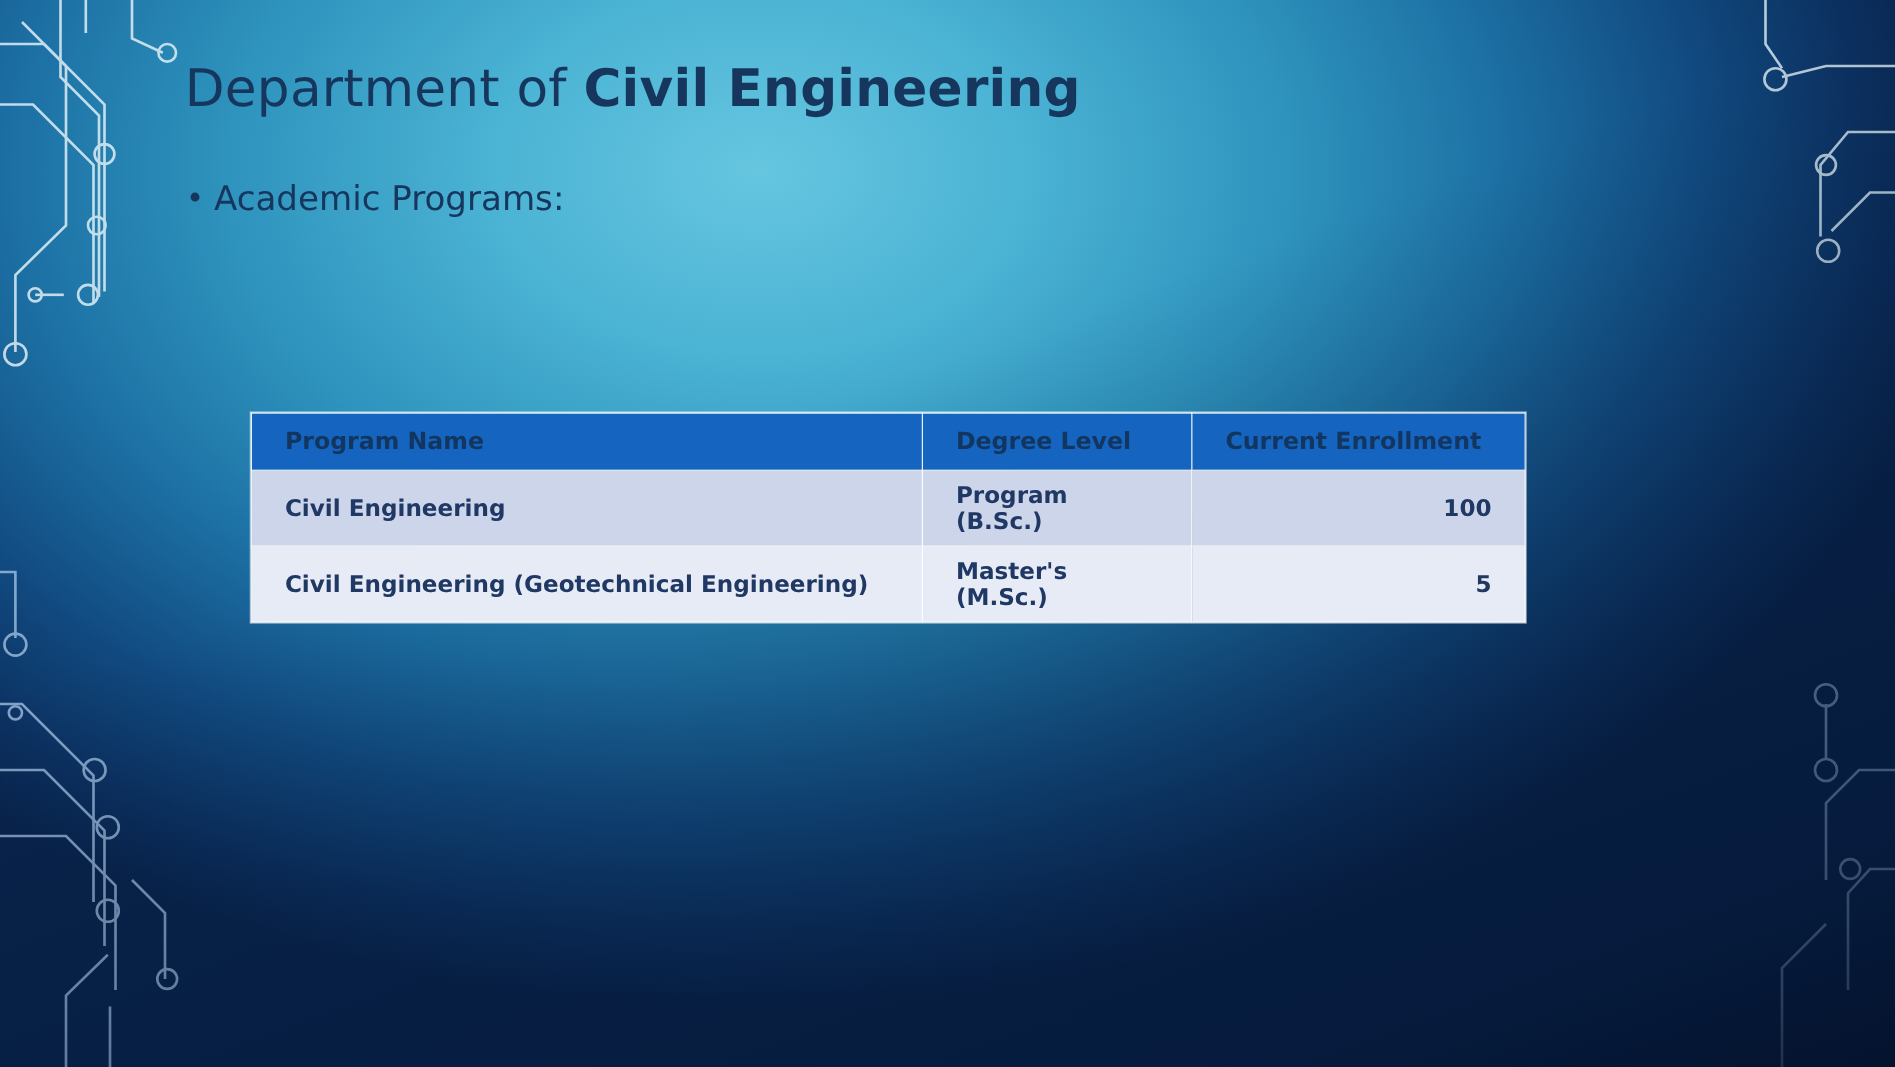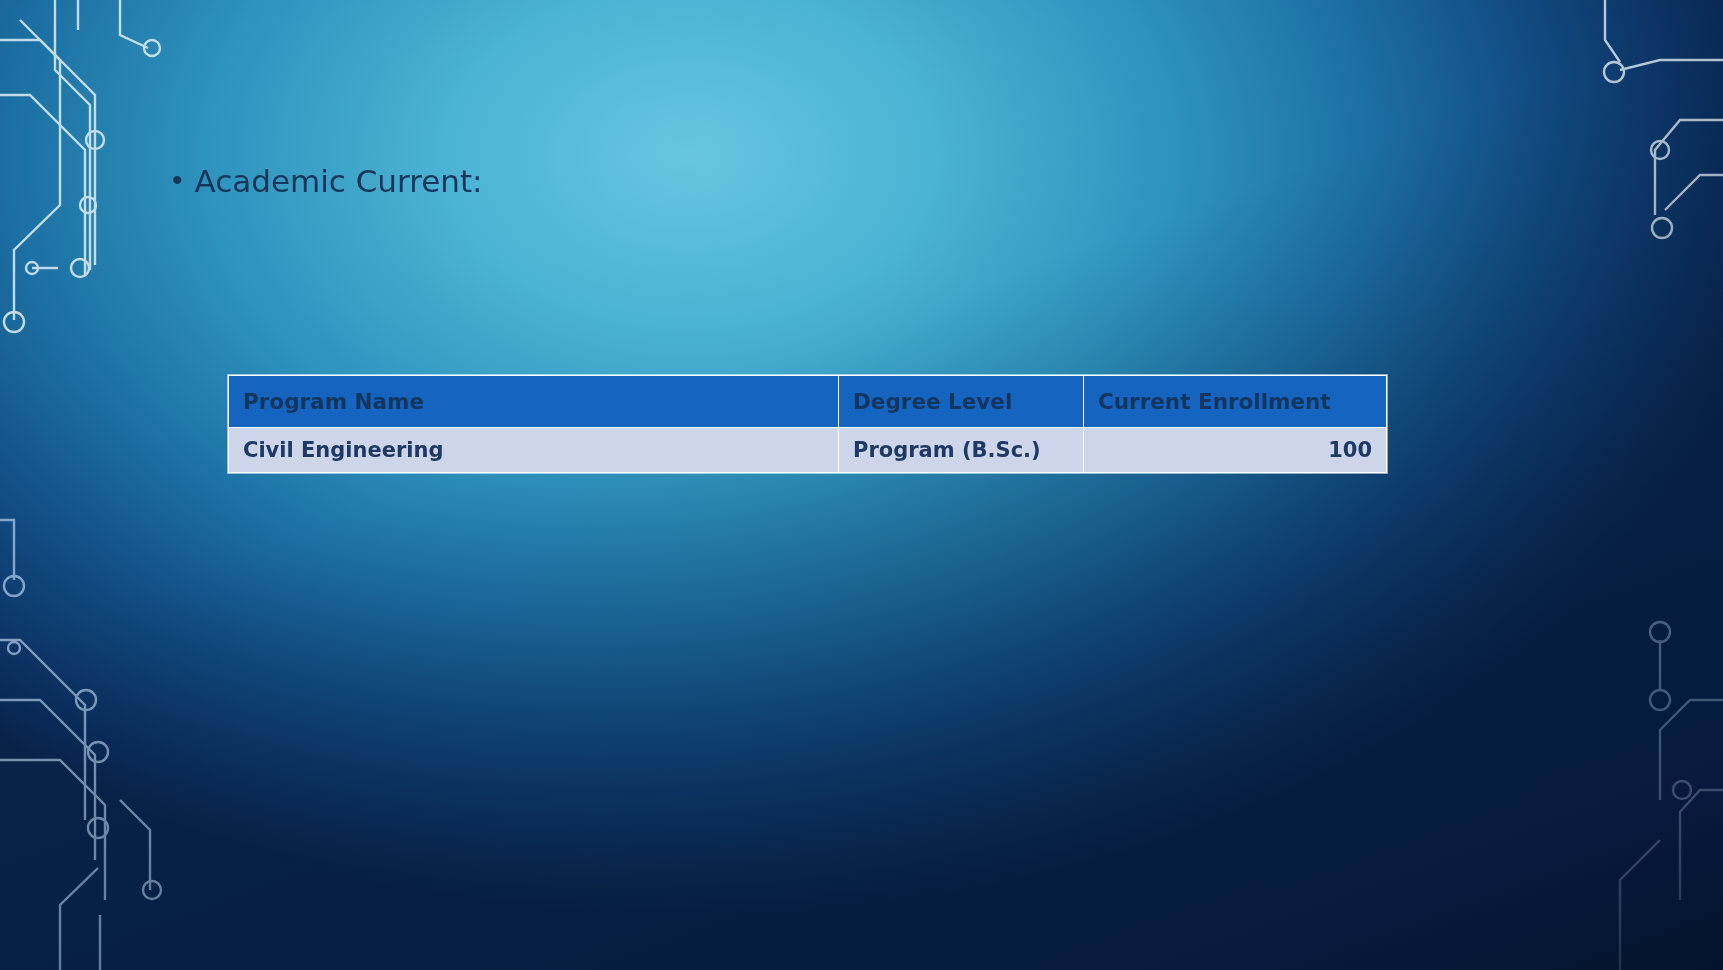--- a/index.html
+++ b/index.html
@@ -95,21 +95,21 @@
     table-layout: fixed;
     box-shadow: 0 0 0 1px rgba(255,255,255,0.55);
   }
   table.programs th,
   table.programs td {
     border: 1px solid #ffffff;
     font-family: "DejaVu Sans", sans-serif;
     font-weight: 700;
     font-size: 21px;
     color: #1f3864;
-    padding: 10px 14px;
+    padding: 10px 30px;
     height: 44px;
     box-sizing: border-box;
   }
   table.programs thead th {
     background: #1565c0;
     color: #12365f;
     text-align: left;
     font-size: 21.5px;
     height: 52px;
   }
@@ -182,39 +182,47 @@
       <path d="M1620 970 L1620 880 L1660 840"></path>
       <path d="M1660 690 L1660 640"></path>
       <circle cx="1660" cy="700" r="10"></circle>
       <circle cx="1682" cy="790" r="9"></circle>
       <circle cx="1660" cy="632" r="10"></circle>
     </g>
   </svg>
 
   <div class="content">
 
+    <div class="title">
+      <span>Department of </span><b>Civil Engineering</b>
+    </div>
 
     <div class="bullet-row">
       <span class="bullet-dot">•</span>
-      <span class="bullet-text">Academic Current:</span>
+      <span class="bullet-text">Academic Programs:</span>
     </div>
 
     <div class="table-wrap">
       <table class="programs">
         <thead>
           <tr>
             <th class="col-name">Program Name</th>
             <th class="col-level">Degree Level</th>
             <th class="col-enroll">Current Enrollment</th>
           </tr>
         </thead>
         <tbody>
           <tr class="row-0">
             <td class="col-name">Civil Engineering</td>
             <td class="col-level">Program (B.Sc.)</td>
             <td class="col-enroll">100</td>
           </tr>
+          <tr class="row-1">
+            <td class="col-name">Civil Engineering (Geotechnical Engineering)</td>
+            <td class="col-level">Master's (M.Sc.)</td>
+            <td class="col-enroll">5</td>
+          </tr>
         </tbody>
       </table>
     </div>
 
   </div>
 </div>
 
 </body></html>

